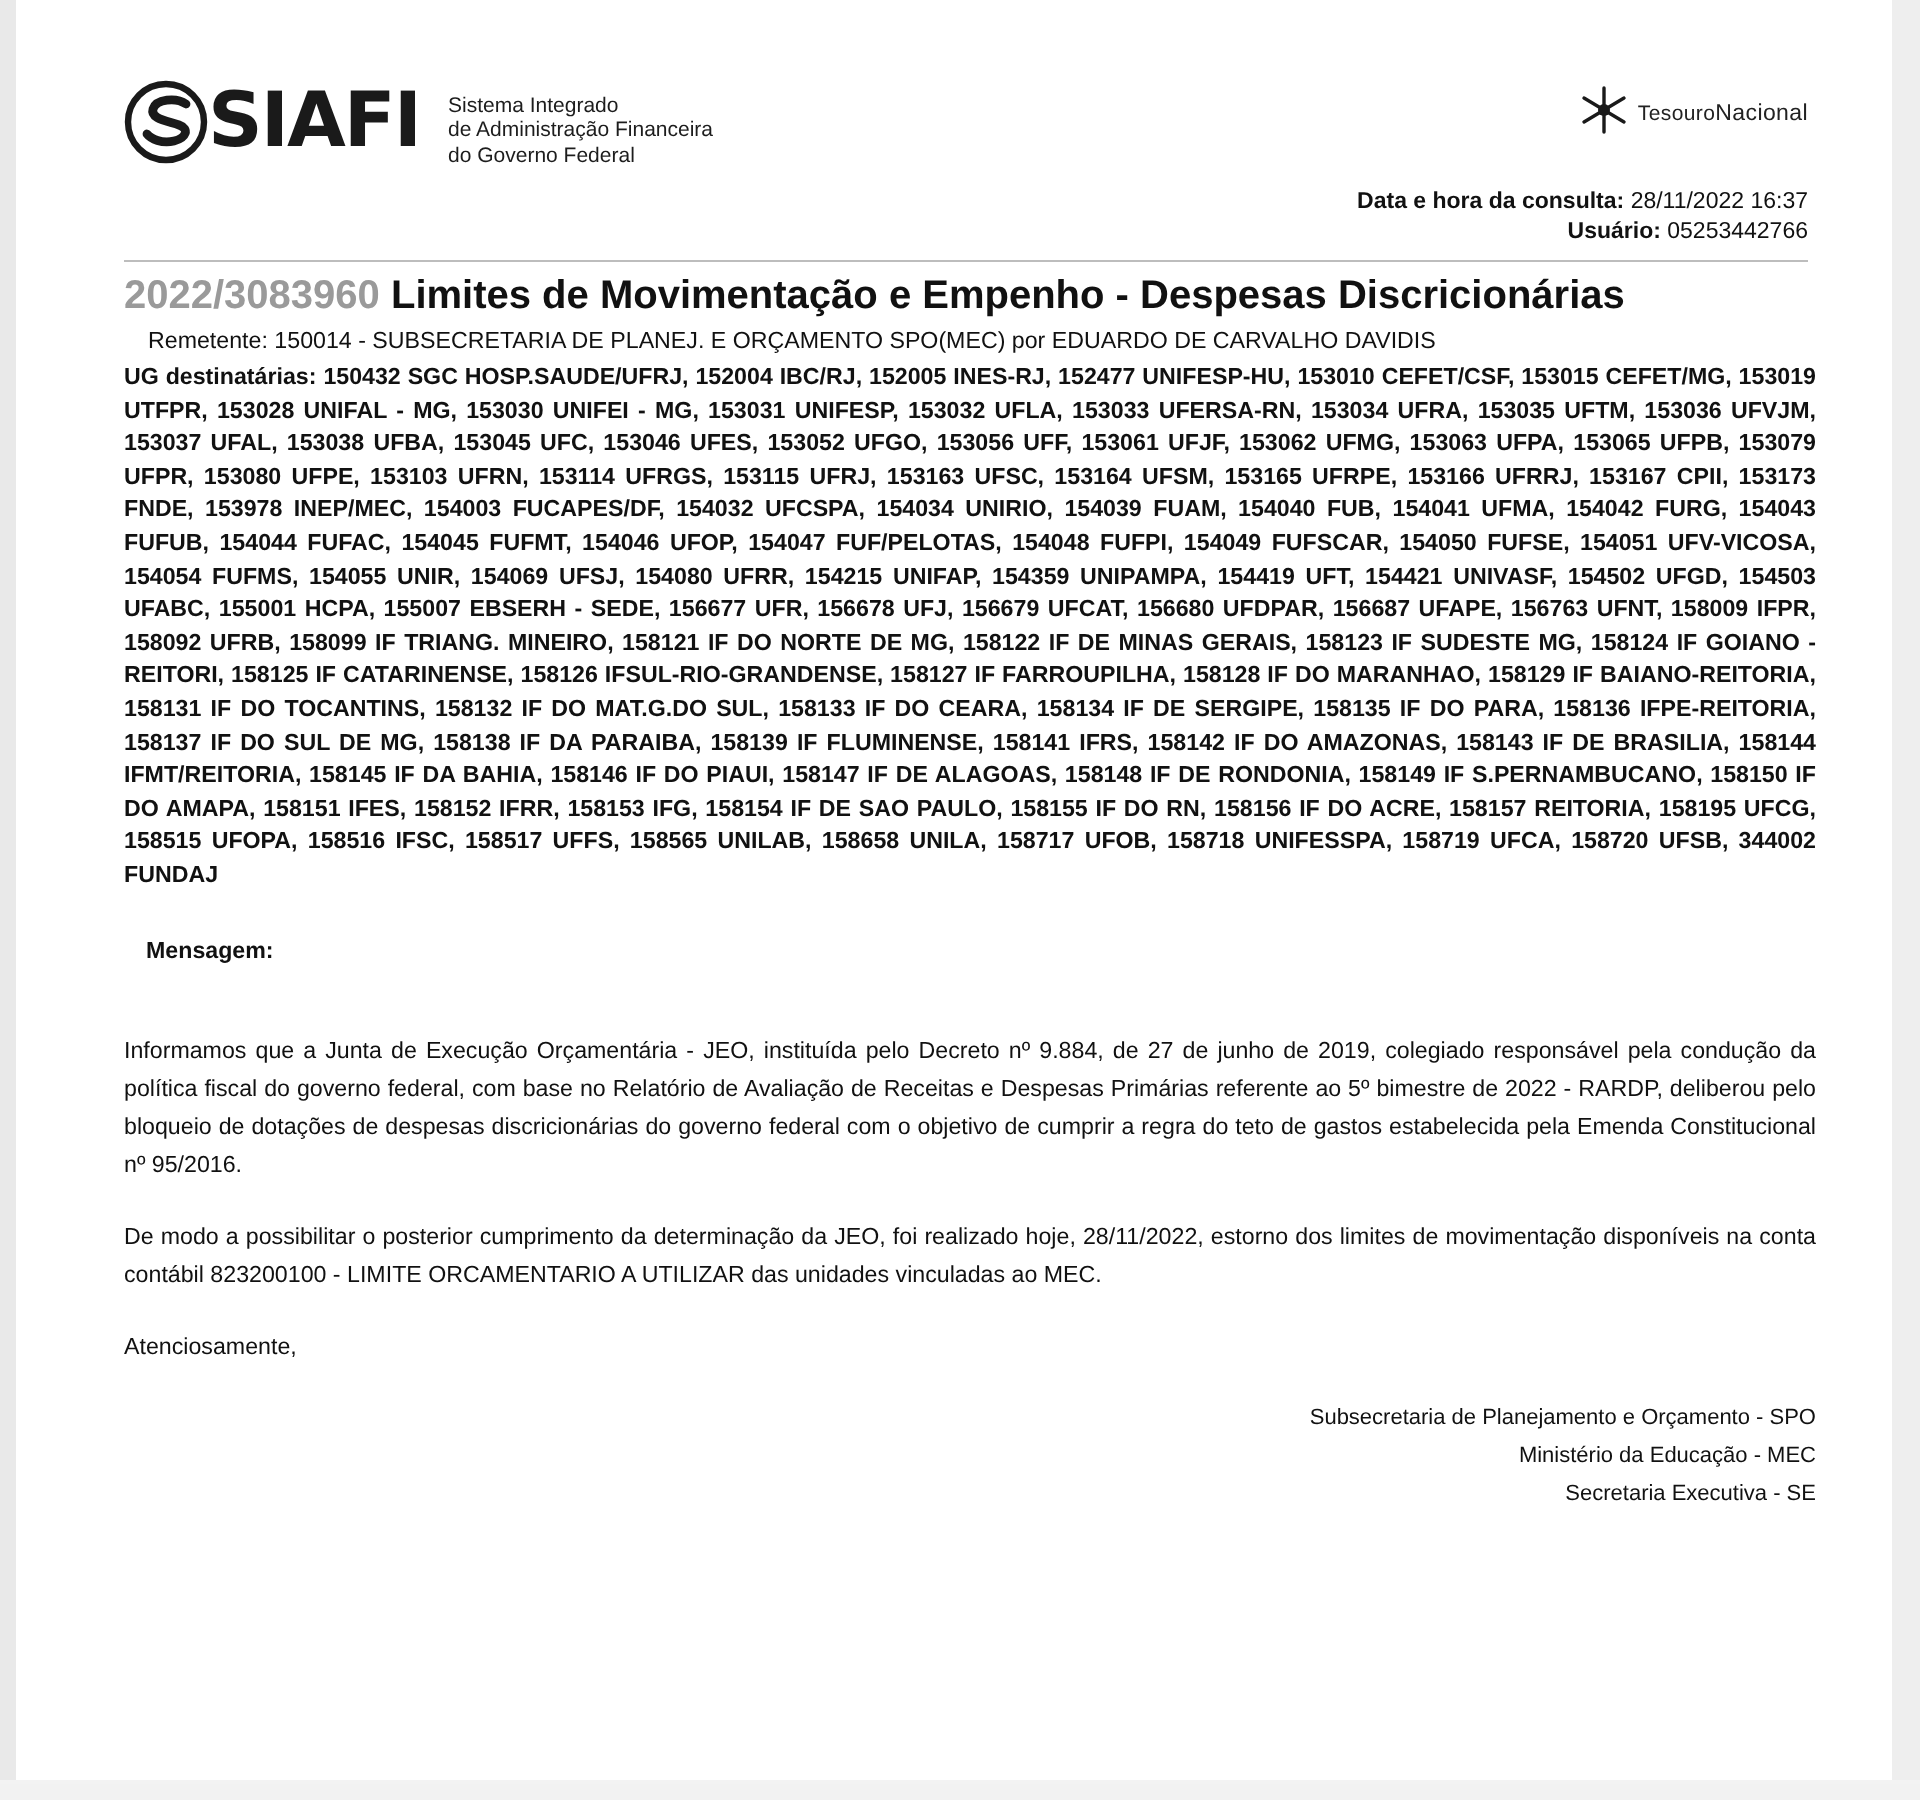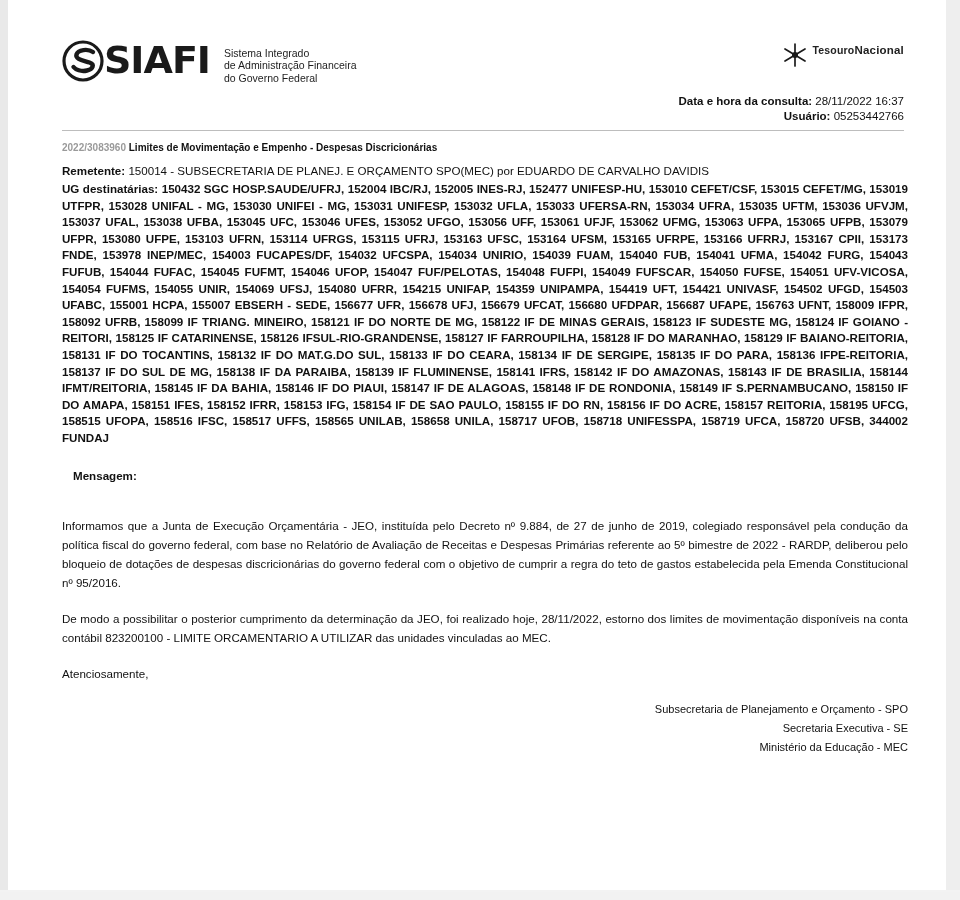--- a/index.html
+++ b/index.html
@@ -77,21 +77,21 @@
     margin-top: 7px;
     font-size: 10.5px;
     line-height: 12.4px;
     color: #1d1d1d;
   }
   .tn-block {
     position: absolute;
     right: 0;
     top: 6px;
     display: flex;
-    font-weight: bold;
+    align-items: center;
   }
   .tn-mark {
     width: 26px;
     height: 26px;
     margin-right: 4px;
   }
   .tn-text {
     font-size: 13px;
     color: #222;
     letter-spacing: .2px;
@@ -122,38 +122,38 @@
 
   
   .body {
     position: absolute;
     left: 62px;
     top: 138px;
     width: 846px;
     color: #111;
   }
   .title-line {
-    font-size: 10px;
+    font-size: 20px;
     line-height: 20px;
     margin-bottom: 5px;
   }
   .title-id {
     color: #9a9a9a;
     font-weight: bold;
   }
   .title-main {
     color: #111;
     font-weight: bold;
   }
   .field {
     font-size: 11.6px;
     line-height: 16px;
     margin: 1px 0;
   }
-  .field b { font-weight: bold; }
+  .field b { font-weight: normal; margin-left: 12px; }
   .ug {
     font-size: 11.6px;
     line-height: 16.6px;
     text-align: justify;
     margin-top: 2px;
   }
   .ug b { font-weight: bold; }
   .msg-label {
     font-size: 11.6px;
     font-weight: bold;
@@ -253,19 +253,19 @@
       <div class="msg-label">Mensagem:</div>
 
       <div class="msg-body">
         <p>Informamos que a Junta de Execução Orçamentária - JEO, instituída pelo Decreto nº 9.884, de 27 de junho de 2019, colegiado responsável pela condução da política fiscal do governo federal, com base no Relatório de Avaliação de Receitas e Despesas Primárias referente ao 5º bimestre de 2022 - RARDP, deliberou pelo bloqueio de dotações de despesas discricionárias do governo federal com o objetivo de cumprir a regra do teto de gastos estabelecida pela Emenda Constitucional nº 95/2016.</p>
         <p>De modo a possibilitar o posterior cumprimento da determinação da JEO, foi realizado hoje, 28/11/2022, estorno dos limites de movimentação disponíveis na conta contábil 823200100 - LIMITE ORCAMENTARIO A UTILIZAR das unidades vinculadas ao MEC.</p>
         <p>Atenciosamente,</p>
       </div>
 
       <div class="sig">
         <p>Subsecretaria de Planejamento e Orçamento - SPO</p>
+        <p>Ministério da Educação - MEC</p>
         <p>Secretaria Executiva - SE</p>
-        <p>Ministério da Educação - MEC</p>
       </div>
 
     </div>
   </div>
 </div>
 
 </body></html>

